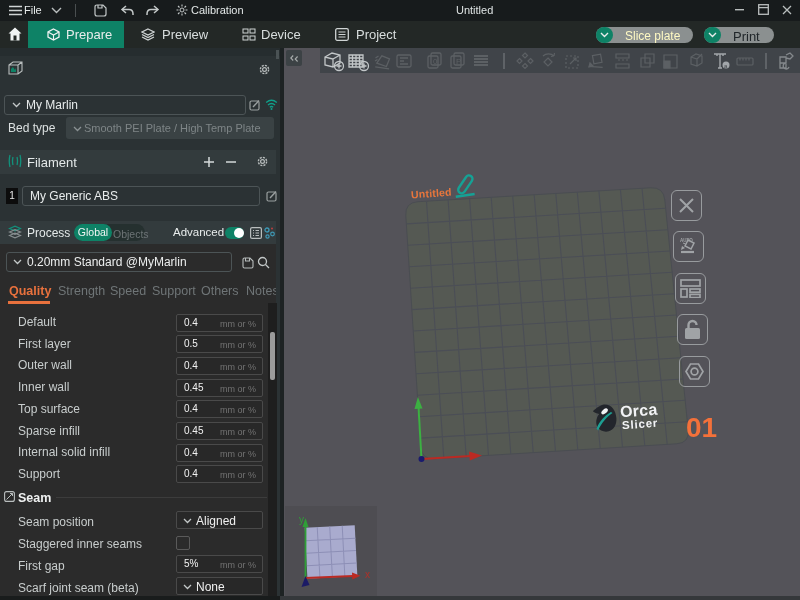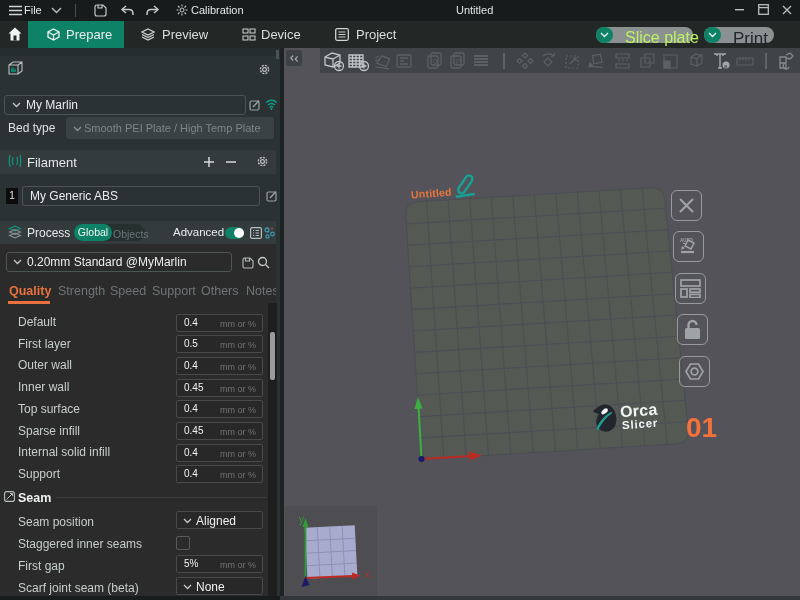--- a/index.html
+++ b/index.html
@@ -230,27 +230,27 @@
       <rect x="0.7" y="0.7" width="12.6" height="11.6" rx="1.5" stroke="#cfd4d4" stroke-width="1.3" fill="none"></rect>
       <path d="M3.5 4 L10.5 4 M3.5 6.5 L10.5 6.5 M3.5 9 L10.5 9" stroke="#cfd4d4" stroke-width="1.2"></path>
     </svg>
 <div class="abs tabtxt" style="left:356px;top:27px;color:#d9dede">Project</div>
 
 <div class="abs" style="left:596px;top:27px;width:97px;height:16px;background:#8b9090;border-radius:8px"></div>
 <div class="abs" style="left:596px;top:27px;width:17px;height:16px;background:#0e8266;border-radius:8px"></div>
 <svg class="abs" style="left:600px;top:32px" width="9" height="6" viewBox="0 0 9 6">
       <path d="M1 1 L4.5 4.5 L8 1" stroke="#e8ecec" stroke-width="1.4" fill="none"></path>
     </svg>
-<div class="abs" style="left:625px;top:29px;font-size:16px;color:#bef264">Slice plate</div>
+<div class="abs" style="left:625px;top:29px;font-size:12px;color:#fef9c3">Slice plate</div>
 <div class="abs" style="left:704px;top:27px;width:70px;height:16px;background:#8b9090;border-radius:8px"></div>
 <div class="abs" style="left:704px;top:27px;width:17px;height:16px;background:#0e8266;border-radius:8px"></div>
 <svg class="abs" style="left:708px;top:32px" width="9" height="6" viewBox="0 0 9 6">
       <path d="M1 1 L4.5 4.5 L8 1" stroke="#e8ecec" stroke-width="1.4" fill="none"></path>
     </svg>
-<div class="abs" style="left:733px;top:29px;font-size:17px;color:#20262a">Print</div>
+<div class="abs" style="left:733px;top:29px;font-size:13px;color:#20262a">Print</div>
 
 <div class="abs" id="panel"></div>
 <div class="abs" style="left:0;top:48px;width:280px;height:8px;background:#262d2f"></div>
 
 <svg class="abs" style="left:8px;top:61px" width="15" height="15" viewBox="0 0 15 15">
       <path d="M1 4 L5 1 L14 1 L14 10 L10 13 L1 13 Z M1 4 L10 4 L10 13 M10 4 L14 1" stroke="#b8bdbd" stroke-width="1.1" fill="none"></path>
       <path d="M3 8 L5 6 L7 9 L8 7 L8 11 L3 11 Z" fill="#0e8266"></path>
     </svg>
 <svg class="abs" style="left:258px;top:63px" width="13" height="13" viewBox="0 0 13 13">
       <circle cx="6.5" cy="6.5" r="1.9" stroke="#b8bdbd" stroke-width="1.2" fill="none"></circle>

